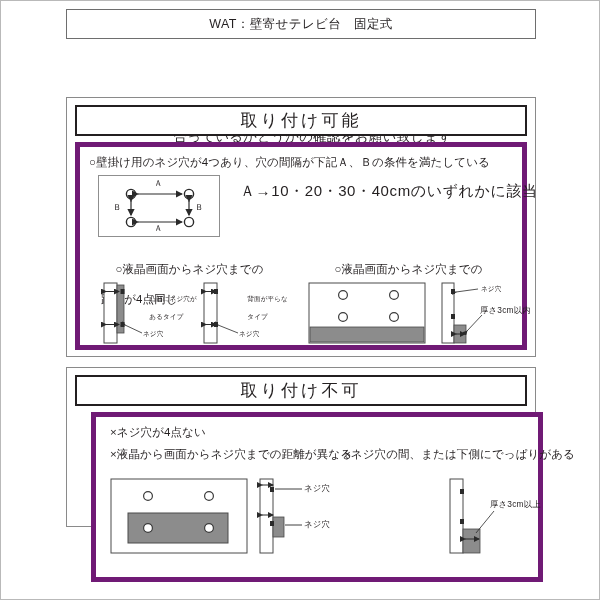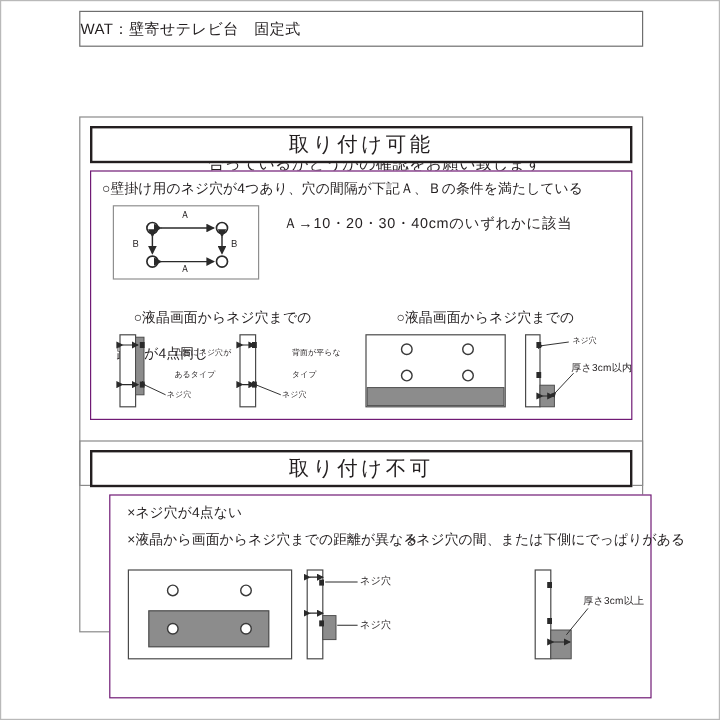--- a/index.html
+++ b/index.html
@@ -28,20 +28,21 @@
   .title-box {
     position: absolute;
     left: 65px;
     top: 8px;
     width: 470px;
     height: 30px;
     box-sizing: border-box;
     border: 1px solid #6e6e6e;
     display: flex;
     align-items: center;
+    justify-content: center;
   }
   .title-text {
     font-size: 12.5px;
     letter-spacing: 0.4px;
     color: #231f20;
     white-space: pre;
   }
 
   .subtitle {
     position: absolute;
@@ -58,21 +59,21 @@
   .subtitle .tri { font-size: 12px; }
 
   
   .section {
     position: absolute;
     left: 65px;
     width: 470px;
     box-sizing: border-box;
     border: 1px solid #8a8a8a;
   }
-  #section-ok  { top: 96px;  height: 308px; }
+  #section-ok  { top: 96px;  height: 260px; }
   #section-ng  { top: 366px; height: 160px; }
 
   .section-head {
     position: absolute;
     left: 8px;
     top: 7px;
     width: 452px;
     height: 31px;
     box-sizing: border-box;
     border: 2.5px solid #231f20;
@@ -85,40 +86,40 @@
     font-size: 17px;
     letter-spacing: 3px;
     color: #231f20;
   }
 
   .inner-box {
     position: absolute;
     left: 8px;
     width: 452px;
     box-sizing: border-box;
-    border: 1px solid #701a75;
+    border: 5px solid #701a75;
     background: #ffffff;
   }
   #ok-inner { top: 44px; height: 208px; }
   #ng-inner { top: 44px; height: 170px; margin-left: 16px; }
 
   
   .cond {
     position: absolute;
     font-size: 11.5px;
     line-height: 15px;
     letter-spacing: 0.1px;
     color: #231f20;
     white-space: pre;
   }
   .cond-indent { padding-left: 12px; display: block; }
 
   .spec-line {
     position: absolute;
-    font-size: 12px;
+    font-size: 15px;
     line-height: 19px;
     letter-spacing: 0.6px;
     color: #231f20;
     white-space: pre;
   }
 
   
   .lbl {
     position: absolute;
     font-size: 6.6px;

